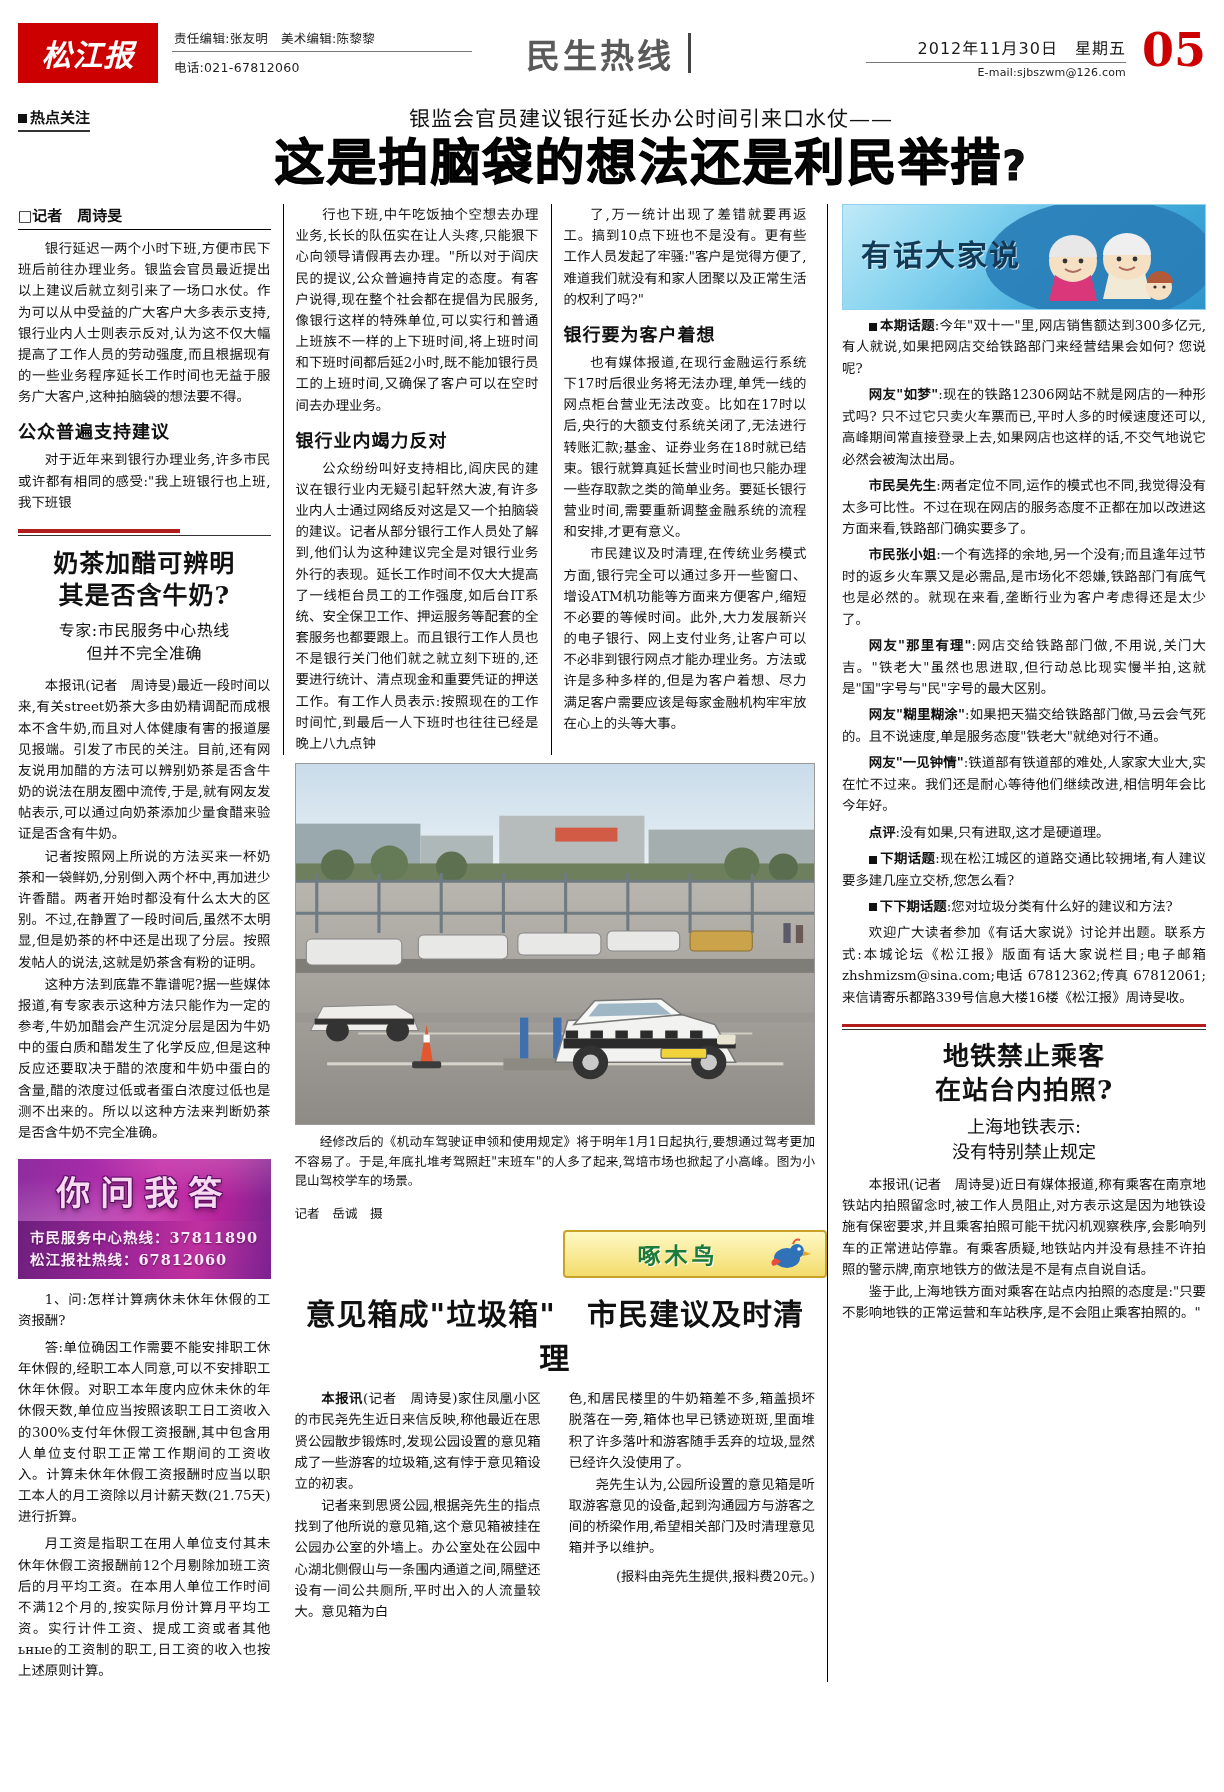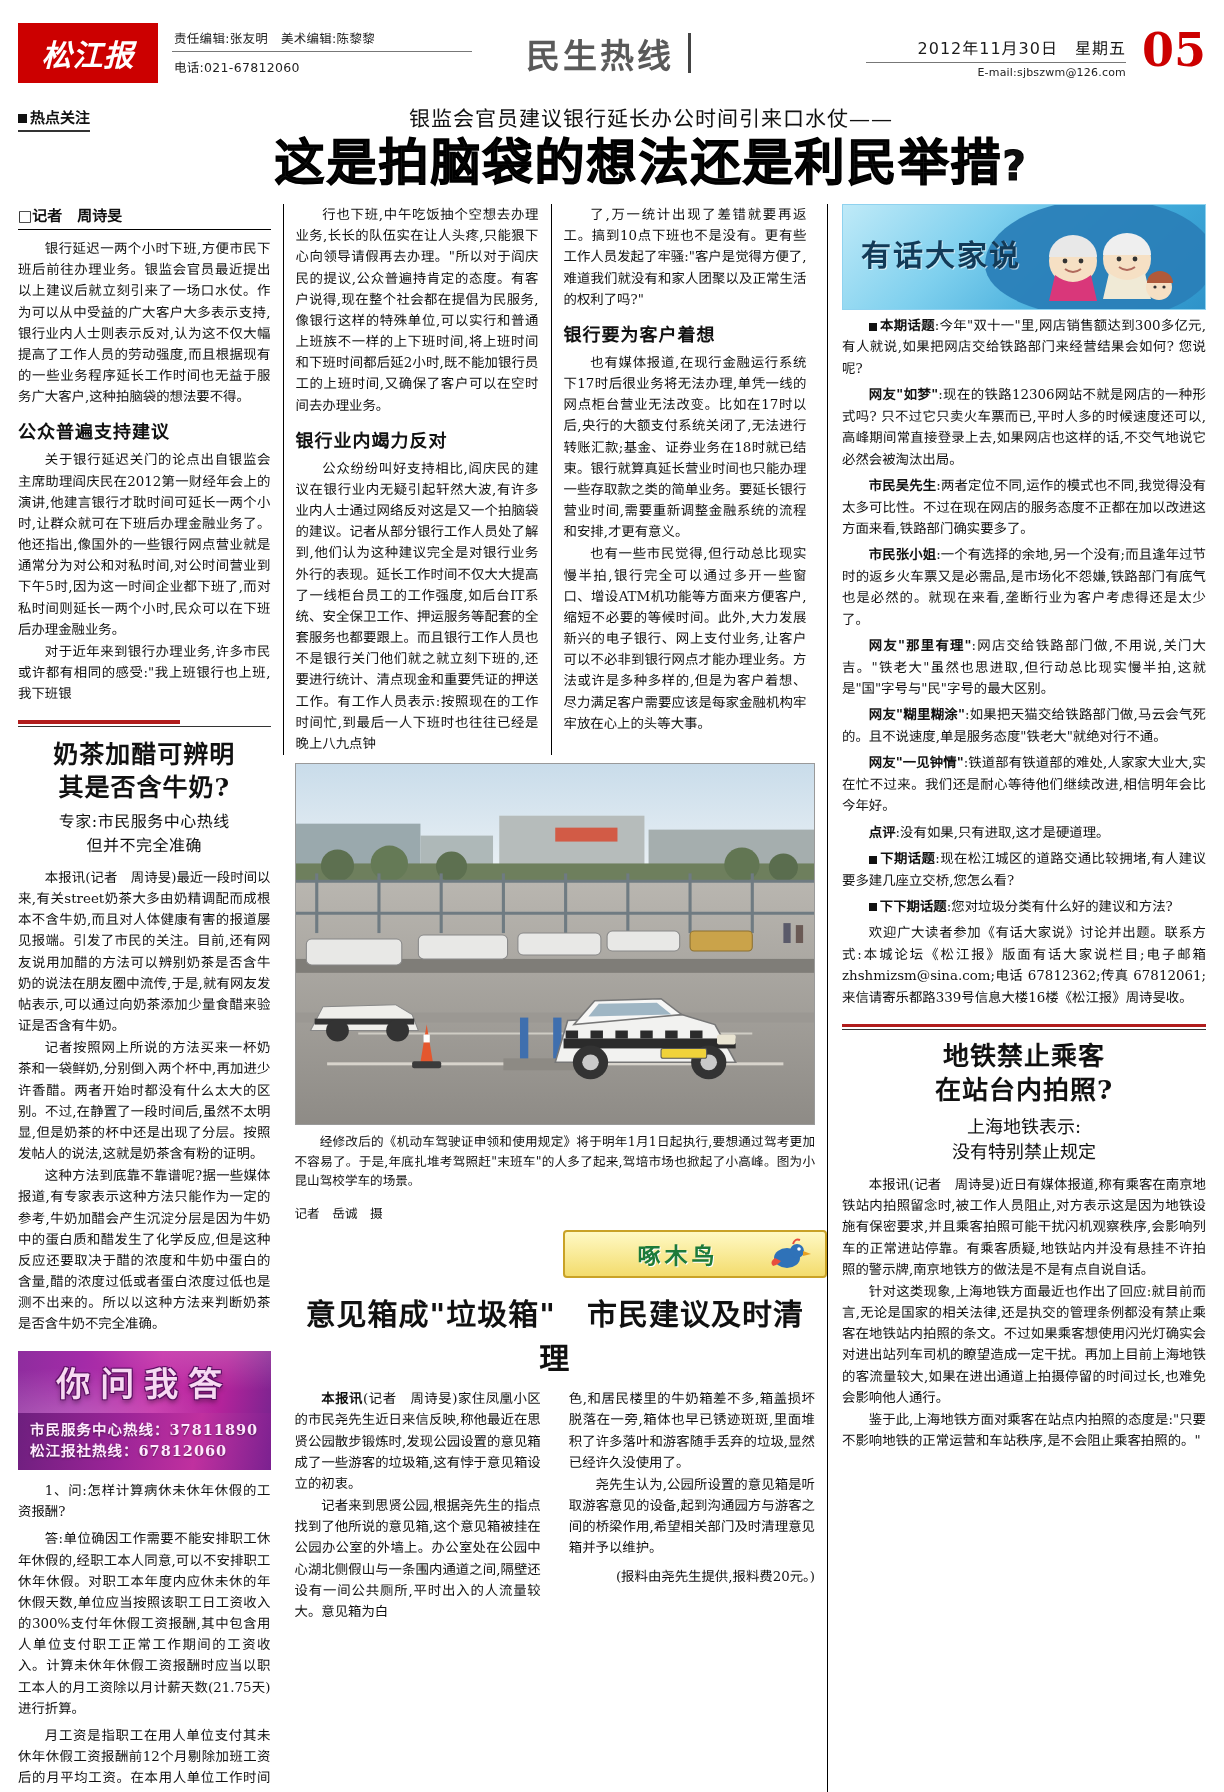--- a/index.html
+++ b/index.html
@@ -227,21 +227,20 @@
       <div class="lead-main"><span>这是拍脑袋的想法还是利民举措</span><span class="q">?</span></div>
     </div>
   </div>
 
   <div class="cols">
 
     <div class="col c1">
       <div class="byline">□记者　周诗旻</div>
       <p class="bd">银行延迟一两个小时下班,方便市民下班后前往办理业务。银监会官员最近提出以上建议后就立刻引来了一场口水仗。作为可以从中受益的广大客户大多表示支持,银行业内人士则表示反对,认为这不仅大幅提高了工作人员的劳动强度,而且根据现有的一些业务程序延长工作时间也无益于服务广大客户,这种拍脑袋的想法要不得。</p>
       <div class="sub-h">公众普遍支持建议</div>
-      <p class="bd">关于银行延迟关门的论点出自银监会主席助理阎庆民在2012第一财经年会上的演讲,他建言银行才耽时间可延长一两个小时,让群众就可在下班后办理金融业务了。他还指出,像国外的一些银行网点营业就是通常分为对公和对私时间,对公时间营业到下午5时,因为这一时间企业都下班了,而对私时间则延长一两个小时,民众可以在下班后办理金融业务。</p>
       <p class="bd">对于近年来到银行办理业务,许多市民或许都有相同的感受:"我上班银行也上班,我下班银</p>
 
       <div class="rule-red"></div>
       <div class="rule-blk"></div>
 
       <div class="mt-title">
         <div>奶茶加醋可辨明</div>
         <div>其是否含牛奶?</div>
       </div>
       <div class="mt-sub">
@@ -271,21 +270,21 @@
       <div style="display:flex;">
         <div class="col c2">
           <p class="bd">行也下班,中午吃饭抽个空想去办理业务,长长的队伍实在让人头疼,只能狠下心向领导请假再去办理。"所以对于阎庆民的提议,公众普遍持肯定的态度。有客户说得,现在整个社会都在提倡为民服务,像银行这样的特殊单位,可以实行和普通上班族不一样的上下班时间,将上班时间和下班时间都后延2小时,既不能加银行员工的上班时间,又确保了客户可以在空时间去办理业务。</p>
           <div class="sub-h">银行业内竭力反对</div>
           <p class="bd">公众纷纷叫好支持相比,阎庆民的建议在银行业内无疑引起轩然大波,有许多业内人士通过网络反对这是又一个拍脑袋的建议。记者从部分银行工作人员处了解到,他们认为这种建议完全是对银行业务外行的表现。延长工作时间不仅大大提高了一线柜台员工的工作强度,如后台IT系统、安全保卫工作、押运服务等配套的全套服务也都要跟上。而且银行工作人员也不是银行关门他们就之就立刻下班的,还要进行统计、清点现金和重要凭证的押送工作。有工作人员表示:按照现在的工作时间忙,到最后一人下班时也往往已经是晚上八九点钟</p>
         </div>
         <div class="col c3">
           <p class="bd">了,万一统计出现了差错就要再返工。搞到10点下班也不是没有。更有些工作人员发起了牢骚:"客户是觉得方便了,难道我们就没有和家人团聚以及正常生活的权利了吗?"</p>
           <div class="sub-h">银行要为客户着想</div>
           <p class="bd">也有媒体报道,在现行金融运行系统下17时后很业务将无法办理,单凭一线的网点柜台营业无法改变。比如在17时以后,央行的大额支付系统关闭了,无法进行转账汇款;基金、证券业务在18时就已结束。银行就算真延长营业时间也只能办理一些存取款之类的简单业务。要延长银行营业时间,需要重新调整金融系统的流程和安排,才更有意义。</p>
-          <p class="bd">也有一些市民觉得,但行动总比现实慢半拍,银行完全可以通过多开一些窗口、增设ATM机功能等方面来方便客户,缩短不必要的等候时间。此外,大力发展新兴的电子银行、网上支付业务,让客户可以不必非到银行网点才能办理业务。方法或许是多种多样的,但是为客户着想、尽力满足客户需要应该是每家金融机构牢牢放在心上的头等大事。</p>
+          <p class="bd">市民建议及时清理,在传统业务模式方面,银行完全可以通过多开一些窗口、增设ATM机功能等方面来方便客户,缩短不必要的等候时间。此外,大力发展新兴的电子银行、网上支付业务,让客户可以不必非到银行网点才能办理业务。方法或许是多种多样的,但是为客户着想、尽力满足客户需要应该是每家金融机构牢牢放在心上的头等大事。</p>
         </div>
       </div>
 
       <div class="photo-wrap" style="padding:0 12px;">
         <svg class="photo" viewBox="0 0 500 362" preserveAspectRatio="none">
           <defs>
             <linearGradient id="sky" x1="0" y1="0" x2="0" y2="1">
               <stop offset="0%" stop-color="#c9dcea"></stop>
                 <stop offset="100%" stop-color="#eef3f6"></stop>
             </linearGradient>
@@ -454,18 +453,17 @@
 
       <div class="metro-title">
         <div>地铁禁止乘客</div>
         <div>在站台内拍照?</div>
       </div>
       <div class="metro-sub">
         <div>上海地铁表示:</div>
         <div>没有特别禁止规定</div>
       </div>
       <p class="bd">本报讯(记者　周诗旻)近日有媒体报道,称有乘客在南京地铁站内拍照留念时,被工作人员阻止,对方表示这是因为地铁设施有保密要求,并且乘客拍照可能干扰闪机观察秩序,会影响列车的正常进站停靠。有乘客质疑,地铁站内并没有悬挂不许拍照的警示牌,南京地铁方的做法是不是有点自说自话。</p>
-      <p class="bd">针对这类现象,上海地铁方面最近也作出了回应:就目前而言,无论是国家的相关法律,还是执交的管理条例都没有禁止乘客在地铁站内拍照的条文。不过如果乘客想使用闪光灯确实会对进出站列车司机的瞭望造成一定干扰。再加上目前上海地铁的客流量较大,如果在进出通道上拍摄停留的时间过长,也难免会影响他人通行。</p>
       <p class="bd">鉴于此,上海地铁方面对乘客在站点内拍照的态度是:"只要不影响地铁的正常运营和车站秩序,是不会阻止乘客拍照的。"</p>
     </div>
   </div>
 
 </div>
 
 </body></html>

